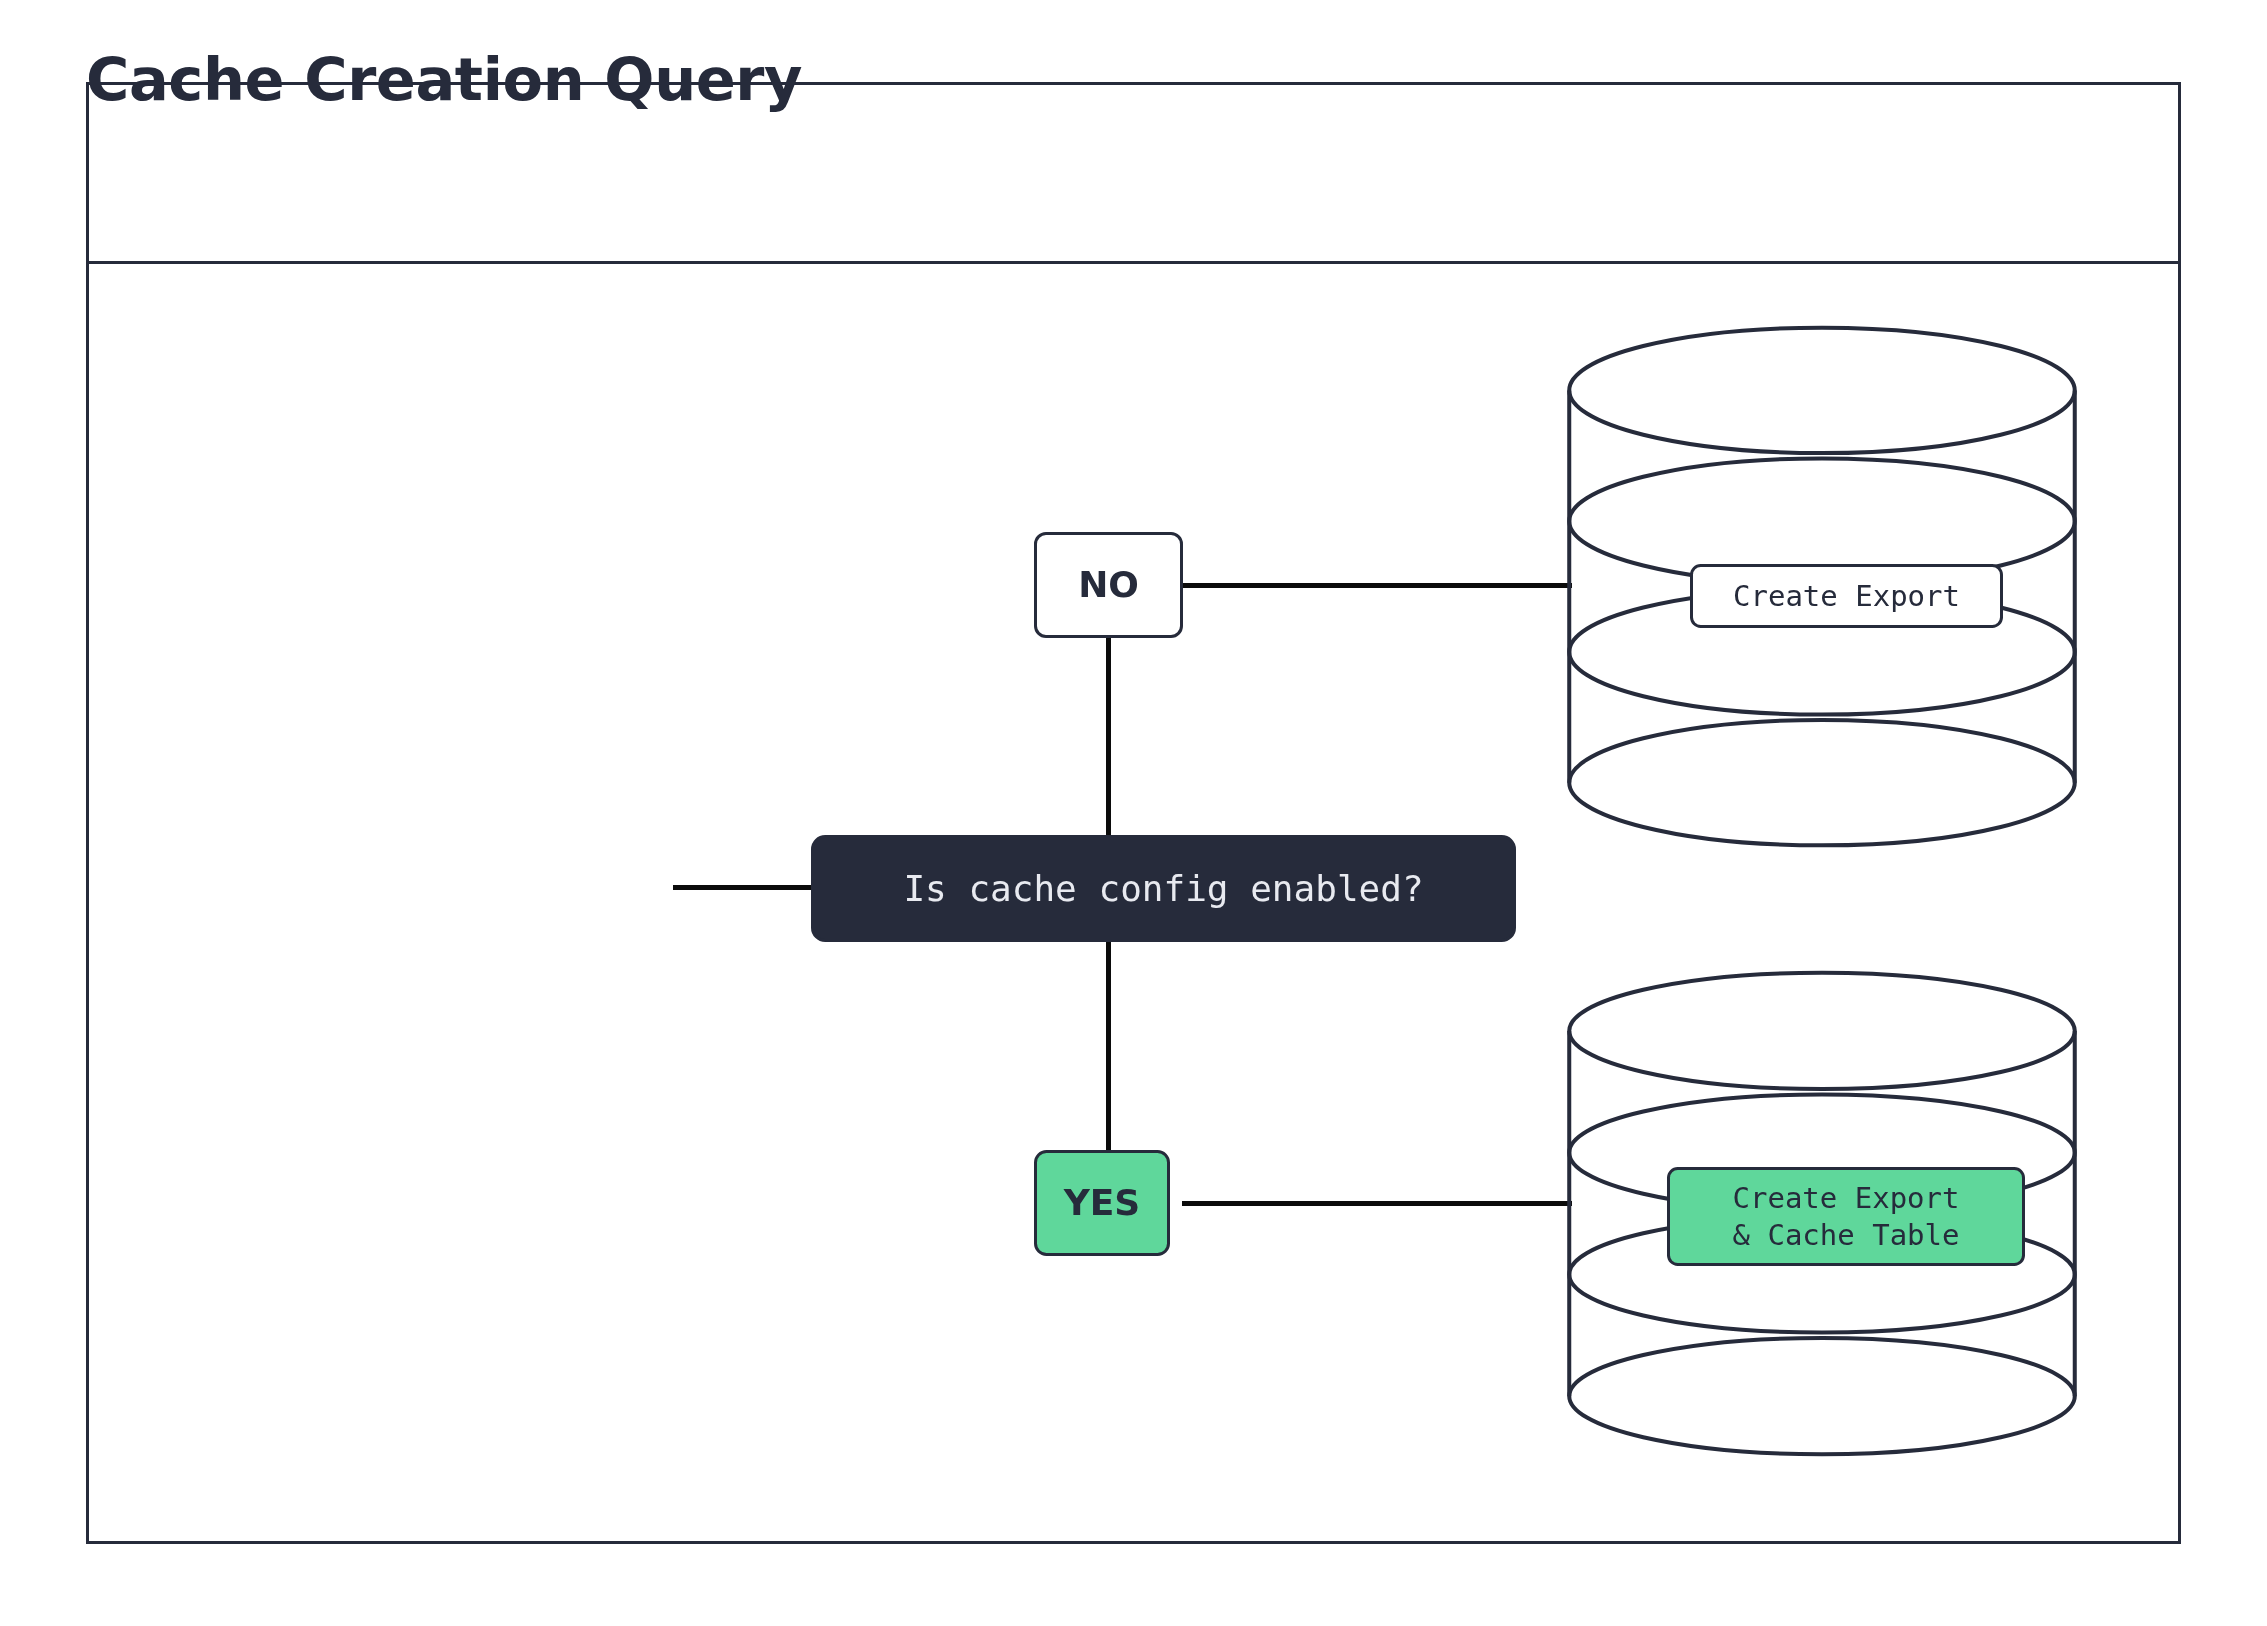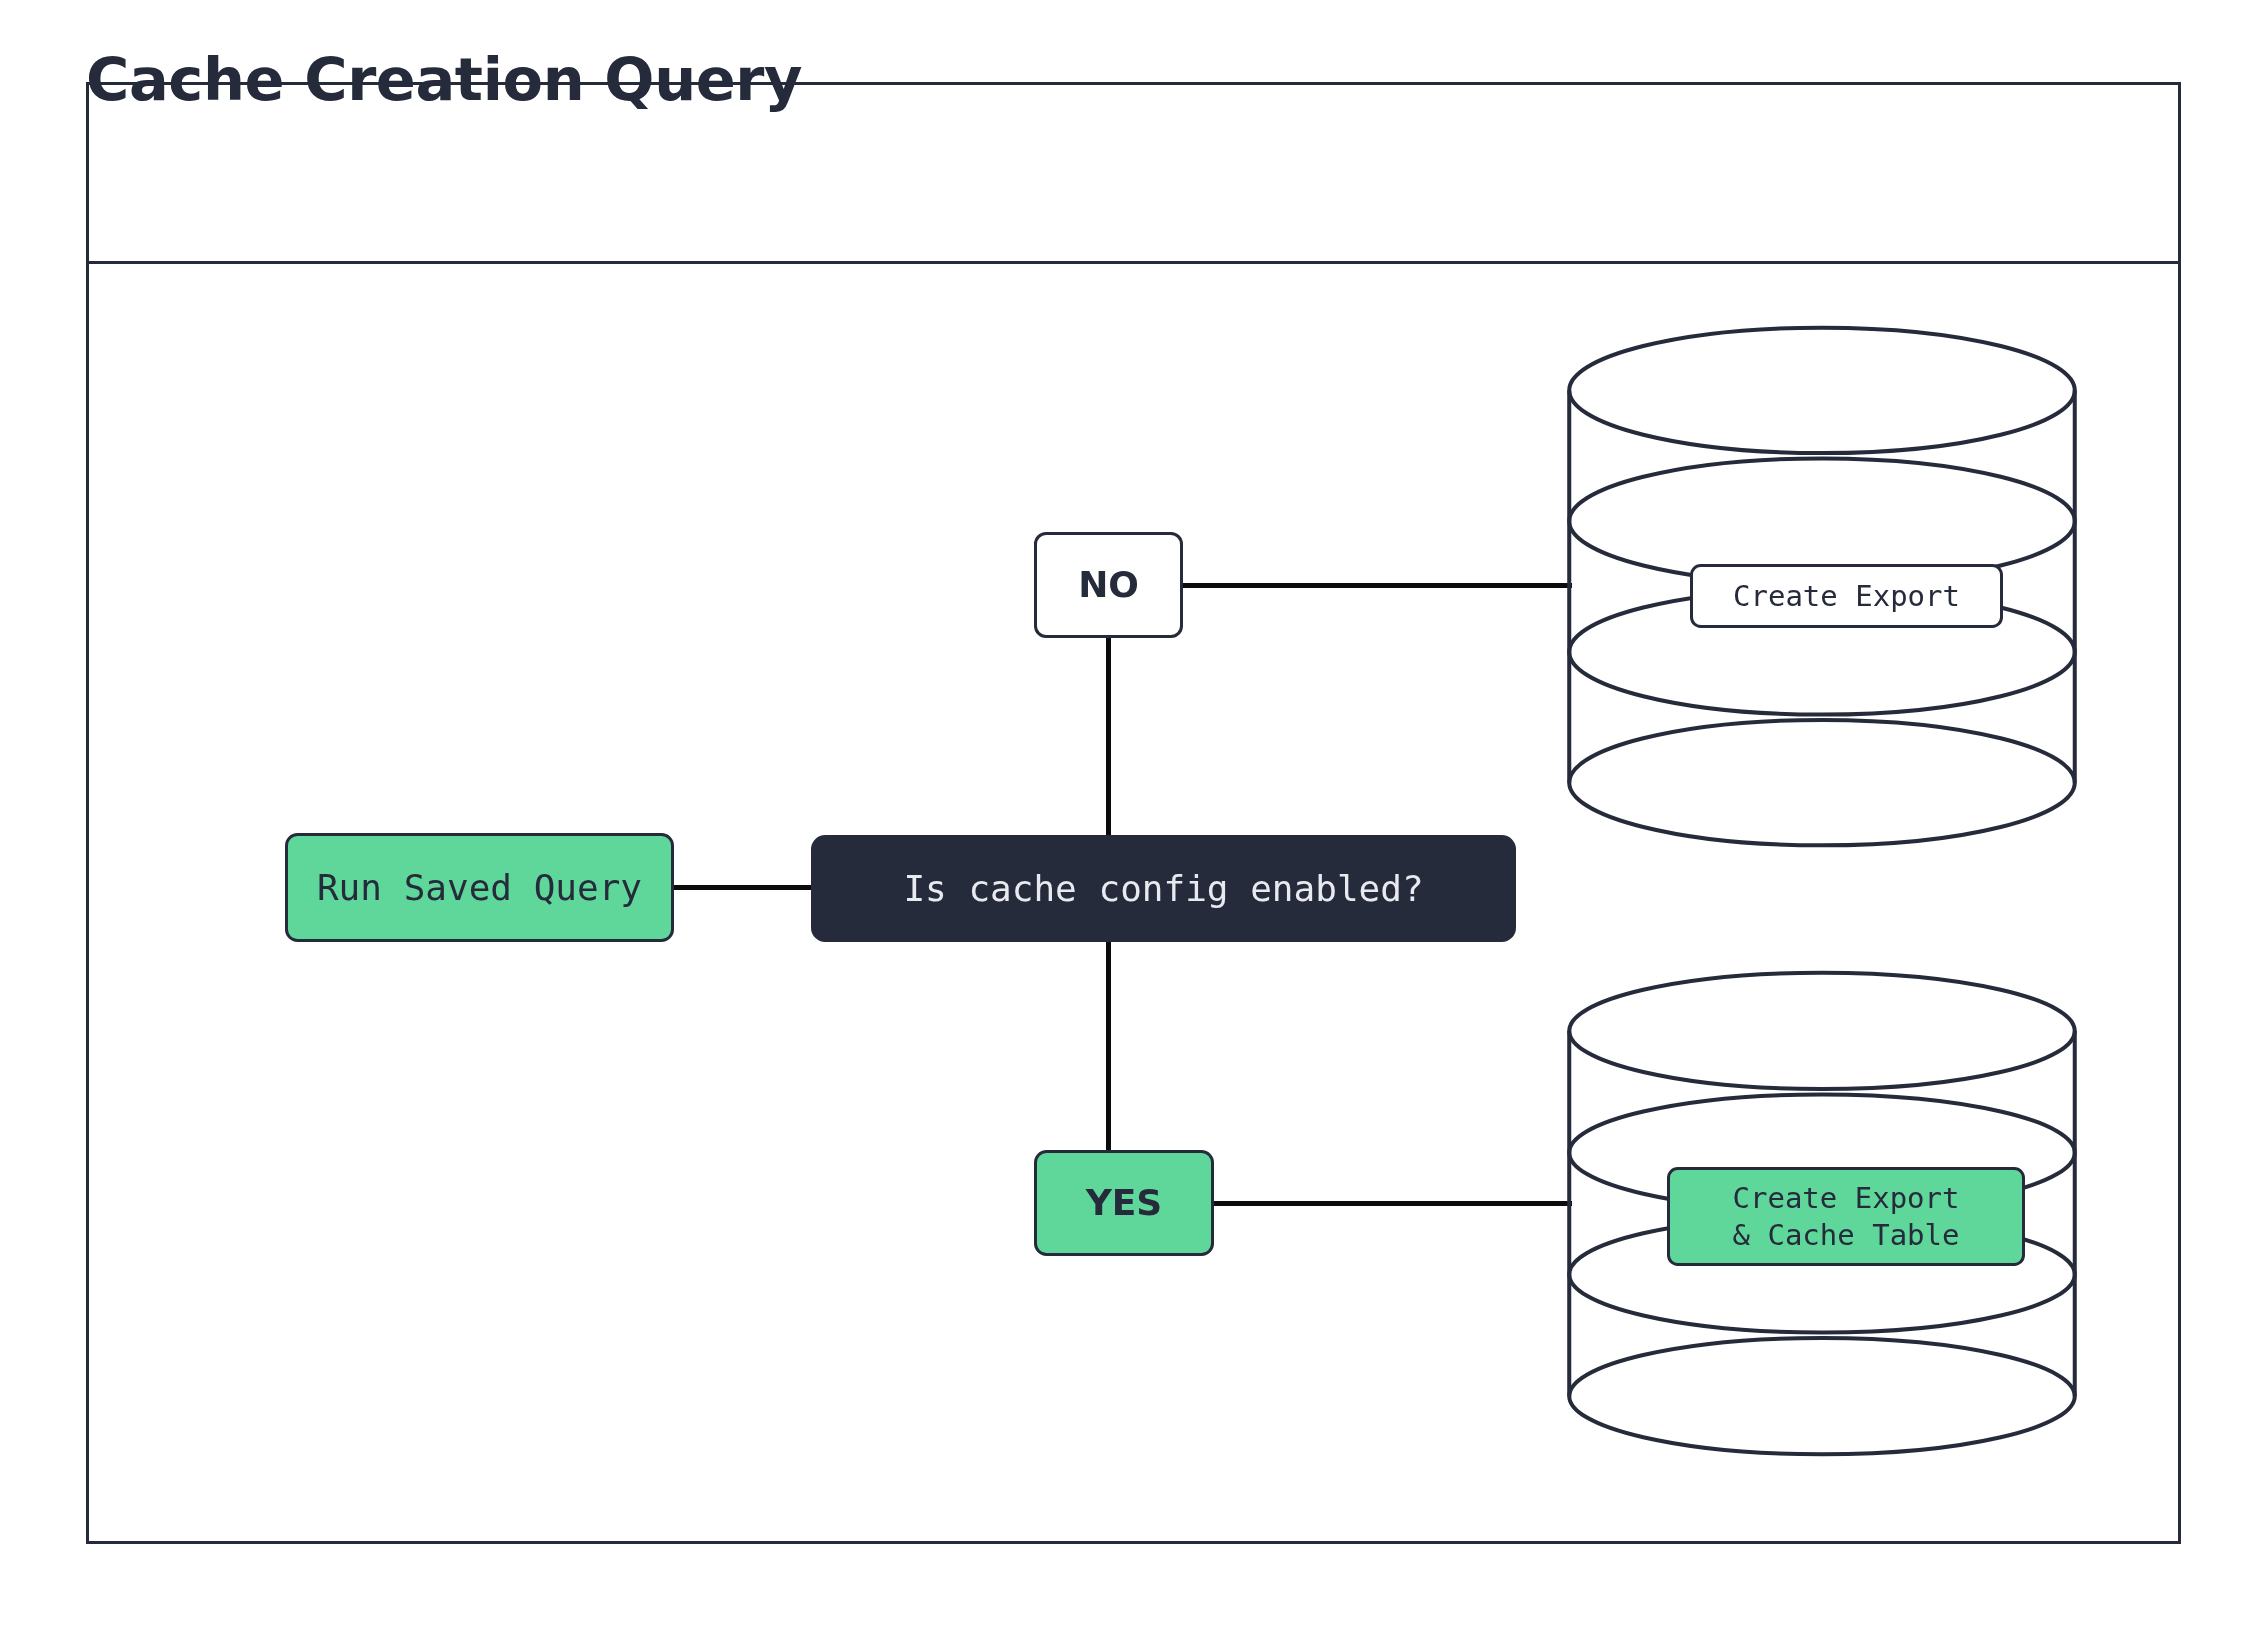--- a/index.html
+++ b/index.html
@@ -106,21 +106,21 @@
     left: 285px;  top: 833px;  width: 389px;  height: 109px;
   }
   #node-decision {
     left: 811px;  top: 835px;  width: 705px;  height: 107px;
     border-radius: 14.3px;
   }
   #node-no {
     left: 1034px; top: 532px;  width: 149px; height: 106px;
   }
   #node-yes {
-    left: 1034px; top: 1150px; width: 180px; height: 106px;
+    left: 1034px; top: 1150px; width: 136px; height: 106px;
   }
 
   
   .cylinder {
     position: absolute;
   }
   .cylinder svg {
     display: block;
     width: 100%;
     height: 100%;
@@ -169,21 +169,20 @@
     <div class="edge edge-h" style="left:673px; top:885px; width:139px;"></div>
 
     <div class="edge edge-v" style="left:1106px; top:636px; height:201px;"></div>
 
     <div class="edge edge-v" style="left:1106px; top:940px; height:211px;"></div>
 
     <div class="edge edge-h" style="left:1182px; top:583px; width:390px;"></div>
 
     <div class="edge edge-h" style="left:1182px; top:1201px; width:390px;"></div>
 
-    <div class="node node-green" id="node-run-saved-query">Run Saved Query</div>
 
     <div class="node node-dark" id="node-decision">Is cache config enabled?</div>
 
     <div class="node node-white node-label-sans" id="node-no">NO</div>
 
     <div class="node node-green node-label-sans" id="node-yes">YES</div>
 
     <div class="cylinder" id="cylinder-top">
       <svg viewBox="0 0 570 584" preserveAspectRatio="none">
         <g fill="none" stroke="#262b3b" stroke-width="4.5">

